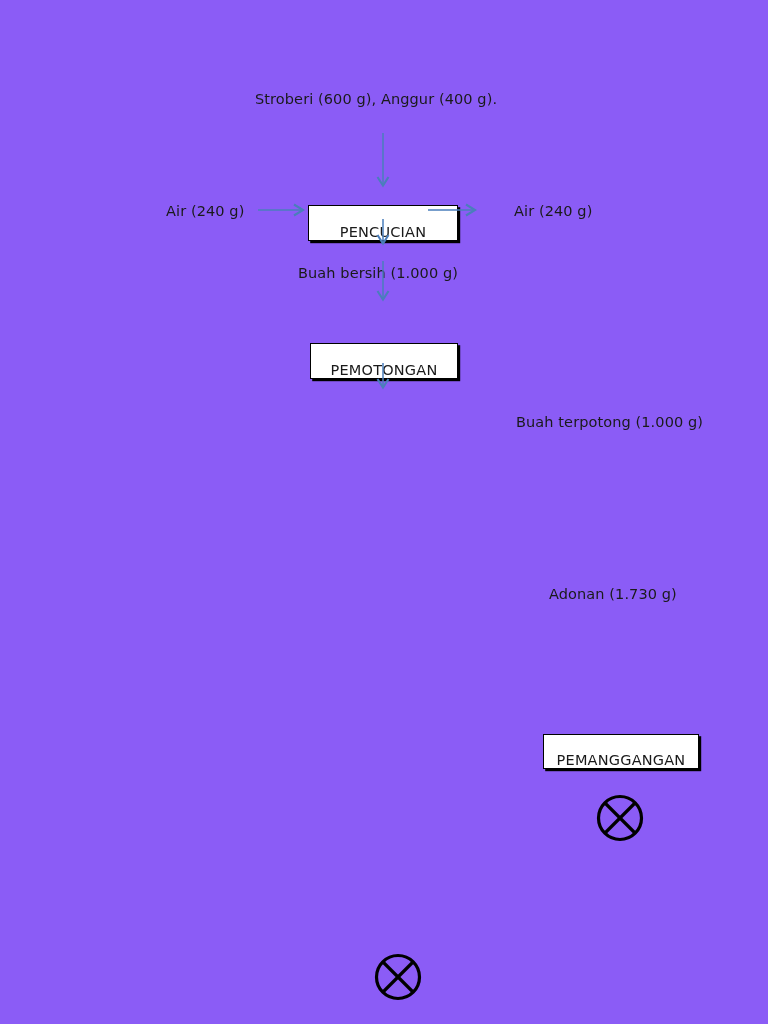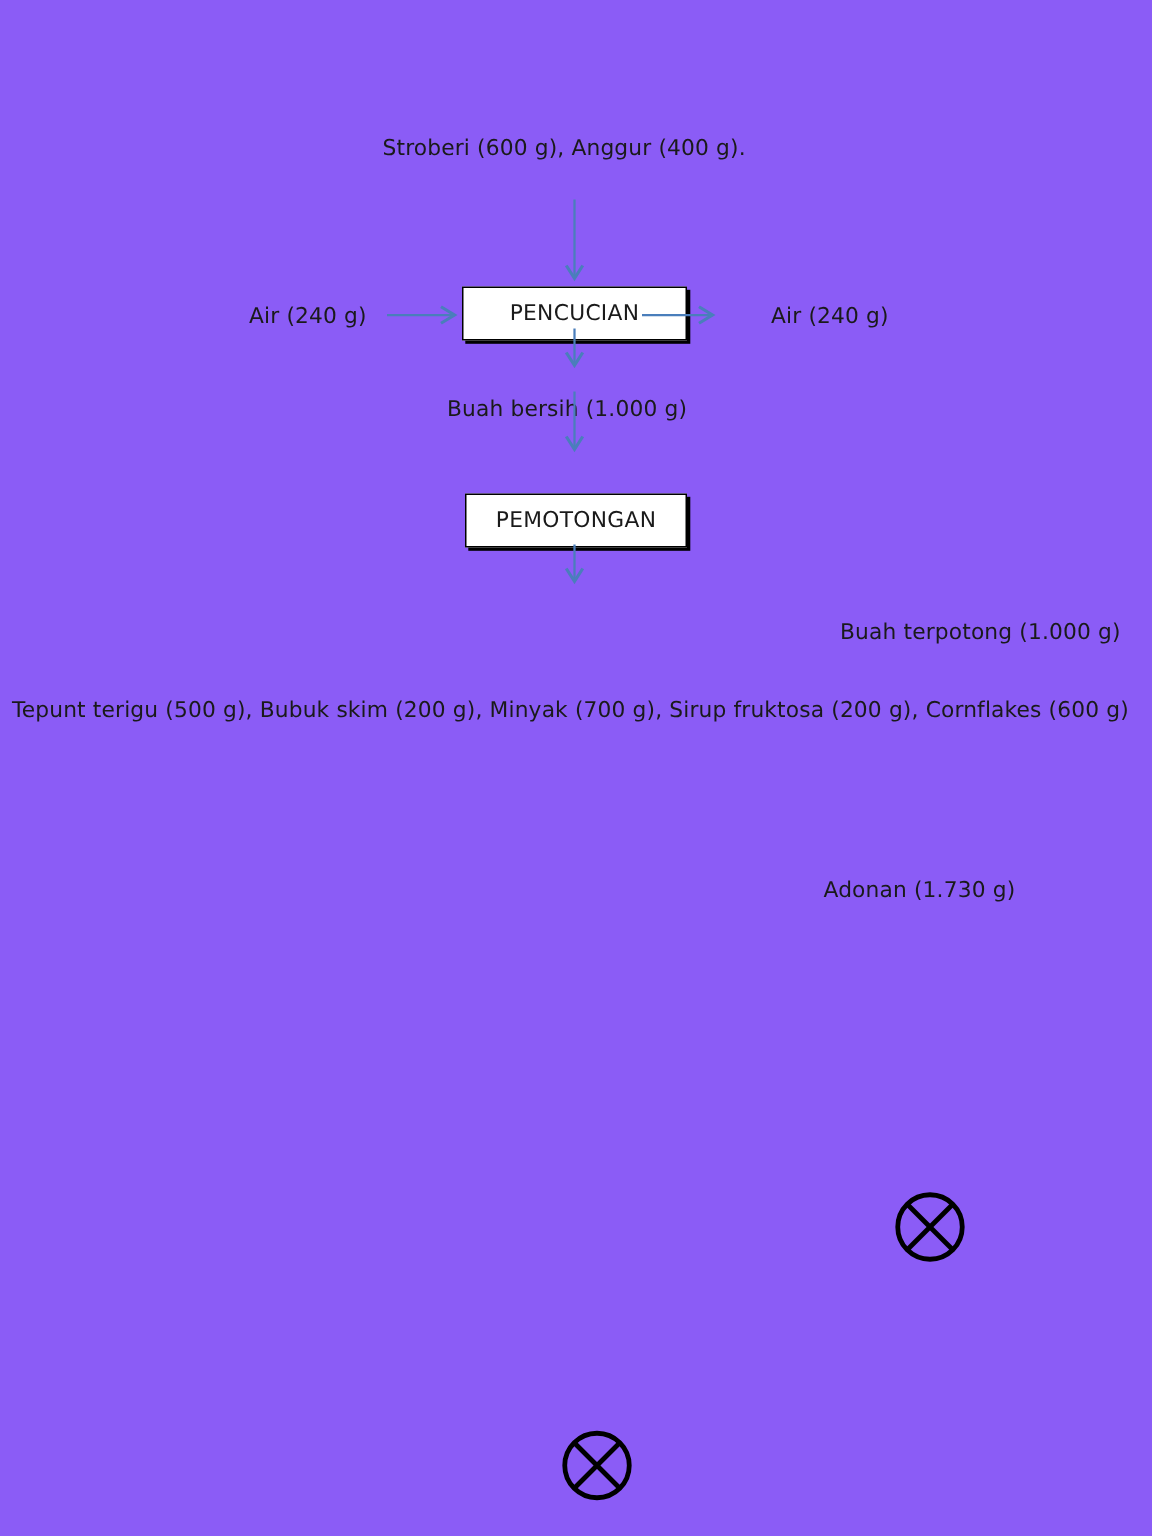--- a/index.html
+++ b/index.html
@@ -26,22 +26,23 @@
     white-space: nowrap;
     letter-spacing: 0.1px;
   }
   .proc-box {
     position: absolute;
     box-sizing: border-box;
     background: #ffffff;
     border: 1.6px solid #000000;
     box-shadow: 2.2px 2.2px 0 0 #000000;
     display: flex;
-    align-items: center;
+    align-items: flex-end;
     justify-content: center;
+    margin-top: 14px;
   }
   .proc-box .proc-text {
     font-size: 14.5px;
     color: #1a1a1a;
     white-space: nowrap;
     letter-spacing: 0.2px;
   }
   .arrow-svg {
     position: absolute;
     overflow: visible;
@@ -115,28 +116,30 @@
 
   <div class="proc-box" style="left:310px; top:329px; width:148px; height:36px;">
     <span class="proc-text">PEMOTONGAN</span>
   </div>
 
   <svg class="arrow-svg" style="left:375px; top:363px;" width="16" height="30">
     <line class="flow-arrow-line" x1="8" y1="0" x2="8" y2="23"></line>
     <polyline class="flow-arrow-head" points="2.5,16 8,24.5 13.5,16"></polyline>
   </svg>
 
-  <div class="label" style="left:516px; top:414px;margin-left:44px;">Buah terpotong (1.000 g)</div>
+  <div class="label" style="left:516px; top:414px;">Buah terpotong (1.000 g)</div>
 
-  <div class="label" style="left:8px; top:466px;">Tepunt terigu (500 g), Bubuk skim (200 g), Minyak (700 g), Sirup fruktosa (200 g), Cornflakes (600 g)</div>
 
 
   <div class="label" style="left:549px; top:586px;">Adonan (1.730 g)</div>
 
 
+  <div class="proc-box" style="left:543px; top:720px; width:156px; height:35px;">
+    <span class="proc-text">PEMANGGANGAN</span>
+  </div>
 
   <svg class="circle-x" style="left:596px; top:794px;" width="48" height="48">
     <circle class="cx-ring" cx="24" cy="24" r="21.5"></circle>
     <line class="cx-cross" x1="9" y1="9" x2="39" y2="39"></line>
     <line class="cx-cross" x1="39" y1="9" x2="9" y2="39"></line>
   </svg>
 
   <svg class="circle-x" style="left:374px; top:953px;" width="48" height="48">
     <circle class="cx-ring" cx="24" cy="24" r="21.5"></circle>
     <line class="cx-cross" x1="9" y1="9" x2="39" y2="39"></line>

